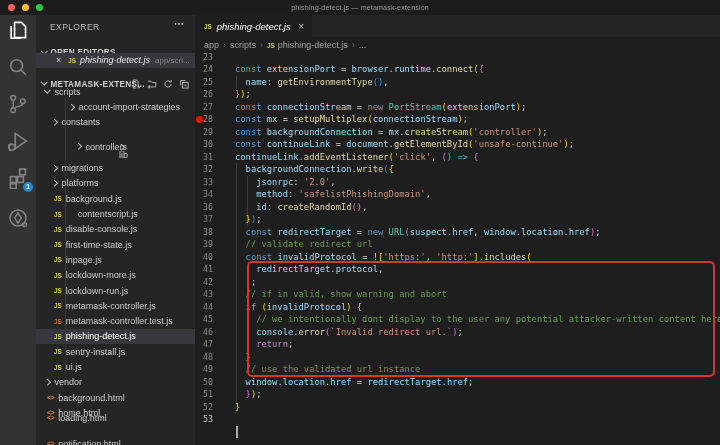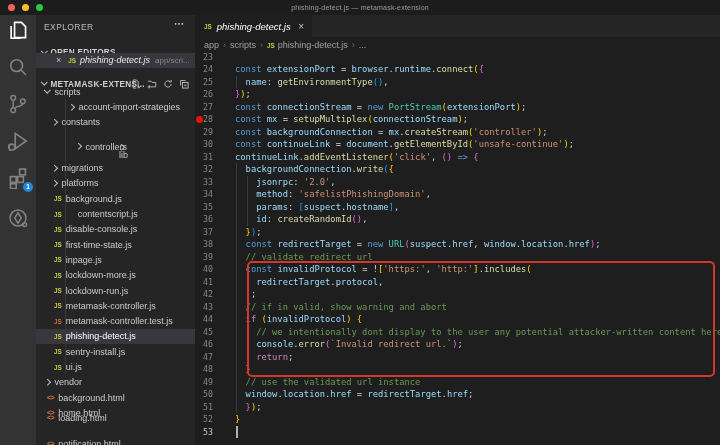--- a/index.html
+++ b/index.html
@@ -24,21 +24,21 @@
   .act svg { width:22px; height:22px; }
   .badge { position:absolute; right:-4px; bottom:-3px; min-width:10px; height:10px;
            background:#2188d8; border-radius:50%; color:#fff; font-size:6.5px;
            line-height:10px; text-align:center; font-weight:bold; }
 
   
   .sidebar { width:159px; background:#252526; position:relative; flex:none; overflow:hidden;
              color:#cccccc; }
   .sb-row { position:absolute; left:0; width:159px; display:flex; align-items:center; }
   .explorer-head { top:4px; height:15px; font-size:8.5px; color:#bbbbbb; letter-spacing:.4px;
-                   padding-left:8px; }
+                   padding-left:14px; }
   .more { position:absolute; right:10px; top:-1px; color:#c5c5c5; font-size:10px; font-weight:bold;
           letter-spacing:1px; }
   .sect-head { height:15px; font-weight:bold; font-size:8.2px; color:#d0d0d0; letter-spacing:.3px;margin-top:8px; }
   .oe-head { top:22px; } .mm-head { top:53.5px; }
   .sect-head .chev { margin:0 4px 1px 6px; }
   .chev { display:inline-block; width:4.5px; height:4.5px; border-right:1.1px solid #bdbdbd;
           border-bottom:1.1px solid #bdbdbd; flex:none; }
   .chev.down { transform:rotate(45deg) translate(-1px,-1px); }
   .chev.right { transform:rotate(-45deg); }
   .oe-item { top:37.5px; height:15.5px; background:#37373d; font-size:9px; }
@@ -329,21 +329,20 @@
           <div class="line"><span class="gut"><span class="num">25</span></span><span><span class="tk-sp">  </span><span class="tk-v">name</span><span class="tk-p">: </span><span class="tk-f">getEnvironmentType</span><span class="tk-b3">()</span><span class="tk-p">,</span></span></div>
           <div class="line"><span class="gut"><span class="num">26</span></span><span><span class="tk-b2">}</span><span class="tk-b1">)</span><span class="tk-p">;</span></span></div>
           <div class="line"><span class="gut"><span class="num">27</span></span><span><span class="tk-kw">const </span><span class="tk-v">connectionStream </span><span class="tk-p">= </span><span class="tk-kw">new </span><span class="tk-cl">PortStream</span><span class="tk-b1">(</span><span class="tk-v">extensionPort</span><span class="tk-b1">)</span><span class="tk-p">;</span></span></div>
           <div class="line"><span class="gut"><span class="bp"></span><span class="num">28</span></span><span><span class="tk-kw">const </span><span class="tk-v">mx </span><span class="tk-p">= </span><span class="tk-f">setupMultiplex</span><span class="tk-b1">(</span><span class="tk-v">connectionStream</span><span class="tk-b1">)</span><span class="tk-p">;</span></span></div>
           <div class="line"><span class="gut"><span class="num">29</span></span><span><span class="tk-kw">const </span><span class="tk-v">backgroundConnection </span><span class="tk-p">= </span><span class="tk-v">mx</span><span class="tk-p">.</span><span class="tk-f">createStream</span><span class="tk-b1">(</span><span class="tk-s">'controller'</span><span class="tk-b1">)</span><span class="tk-p">;</span></span></div>
           <div class="line"><span class="gut"><span class="num">30</span></span><span><span class="tk-kw">const </span><span class="tk-v">continueLink </span><span class="tk-p">= </span><span class="tk-v">document</span><span class="tk-p">.</span><span class="tk-f">getElementById</span><span class="tk-b1">(</span><span class="tk-s">'unsafe-continue'</span><span class="tk-b1">)</span><span class="tk-p">;</span></span></div>
           <div class="line"><span class="gut"><span class="num">31</span></span><span><span class="tk-v">continueLink</span><span class="tk-p">.</span><span class="tk-f">addEventListener</span><span class="tk-b1">(</span><span class="tk-s">'click'</span><span class="tk-p">, </span><span class="tk-b2">()</span><span class="tk-kw"> =&gt; </span><span class="tk-b2">{</span></span></div>
           <div class="line"><span class="gut"><span class="num">32</span></span><span><span class="tk-sp">  </span><span class="tk-v">backgroundConnection</span><span class="tk-p">.</span><span class="tk-f">write</span><span class="tk-b3">(</span><span class="tk-b1">{</span></span></div>
           <div class="line"><span class="gut"><span class="num">33</span></span><span><span class="tk-sp">    </span><span class="tk-v">jsonrpc</span><span class="tk-p">: </span><span class="tk-s">'2.0'</span><span class="tk-p">,</span></span></div>
           <div class="line"><span class="gut"><span class="num">34</span></span><span><span class="tk-sp">    </span><span class="tk-v">method</span><span class="tk-p">: </span><span class="tk-s">'safelistPhishingDomain'</span><span class="tk-p">,</span></span></div>
-          <div class="line"><span class="gut"><span class="num">35</span></span><span><span class="tk-sp">    </span><span class="tk-v">params</span><span class="tk-p">: </span><span class="tk-b3">[</span><span class="tk-v">suspect</span><span class="tk-p">.</span><span class="tk-v">hostname</span><span class="tk-b3">]</span><span class="tk-p">,</span></span></div>
           <div class="line"><span class="gut"><span class="num">36</span></span><span><span class="tk-sp">    </span><span class="tk-v">id</span><span class="tk-p">: </span><span class="tk-f">createRandomId</span><span class="tk-b2">()</span><span class="tk-p">,</span></span></div>
           <div class="line"><span class="gut"><span class="num">37</span></span><span><span class="tk-sp">  </span><span class="tk-b1">}</span><span class="tk-b3">)</span><span class="tk-p">;</span></span></div>
           <div class="line"><span class="gut"><span class="num">38</span></span><span><span class="tk-sp">  </span><span class="tk-kw">const </span><span class="tk-v">redirectTarget </span><span class="tk-p">= </span><span class="tk-kw">new </span><span class="tk-cl">URL</span><span class="tk-b2">(</span><span class="tk-v">suspect</span><span class="tk-p">.</span><span class="tk-v">href</span><span class="tk-p">, </span><span class="tk-v">window</span><span class="tk-p">.</span><span class="tk-v">location</span><span class="tk-p">.</span><span class="tk-v">href</span><span class="tk-b2">)</span><span class="tk-p">;</span></span></div>
           <div class="line"><span class="gut"><span class="num">39</span></span><span><span class="tk-sp">  </span><span class="tk-c">// validate redirect url</span></span></div>
           <div class="line"><span class="gut"><span class="num">40</span></span><span><span class="tk-sp">  </span><span class="tk-kw">const </span><span class="tk-v">invalidProtocol </span><span class="tk-p">= !</span><span class="tk-b1">[</span><span class="tk-s">'https:'</span><span class="tk-p">, </span><span class="tk-s">'http:'</span><span class="tk-b1">]</span><span class="tk-p">.</span><span class="tk-f">includes</span><span class="tk-b1">(</span></span></div>
           <div class="line"><span class="gut"><span class="num">41</span></span><span><span class="tk-sp">    </span><span class="tk-v">redirectTarget</span><span class="tk-p">.</span><span class="tk-v">protocol</span><span class="tk-p">,</span></span></div>
           <div class="line"><span class="gut"><span class="num">42</span></span><span><span class="tk-sp">  </span><span class="tk-b1">)</span><span class="tk-p">;</span></span></div>
           <div class="line"><span class="gut"><span class="num">43</span></span><span><span class="tk-sp">  </span><span class="tk-c">// if in valid, show warning and abort</span></span></div>
           <div class="line"><span class="gut"><span class="num">44</span></span><span><span class="tk-sp">  </span><span class="tk-kw2">if </span><span class="tk-b1">(</span><span class="tk-v">invalidProtocol</span><span class="tk-b1">)</span><span class="tk-p"> </span><span class="tk-b1">{</span></span></div>
           <div class="line"><span class="gut"><span class="num">45</span></span><span><span class="tk-sp">    </span><span class="tk-c">// we intentionally dont display to the user any potential attacker-written content here</span></span></div>

